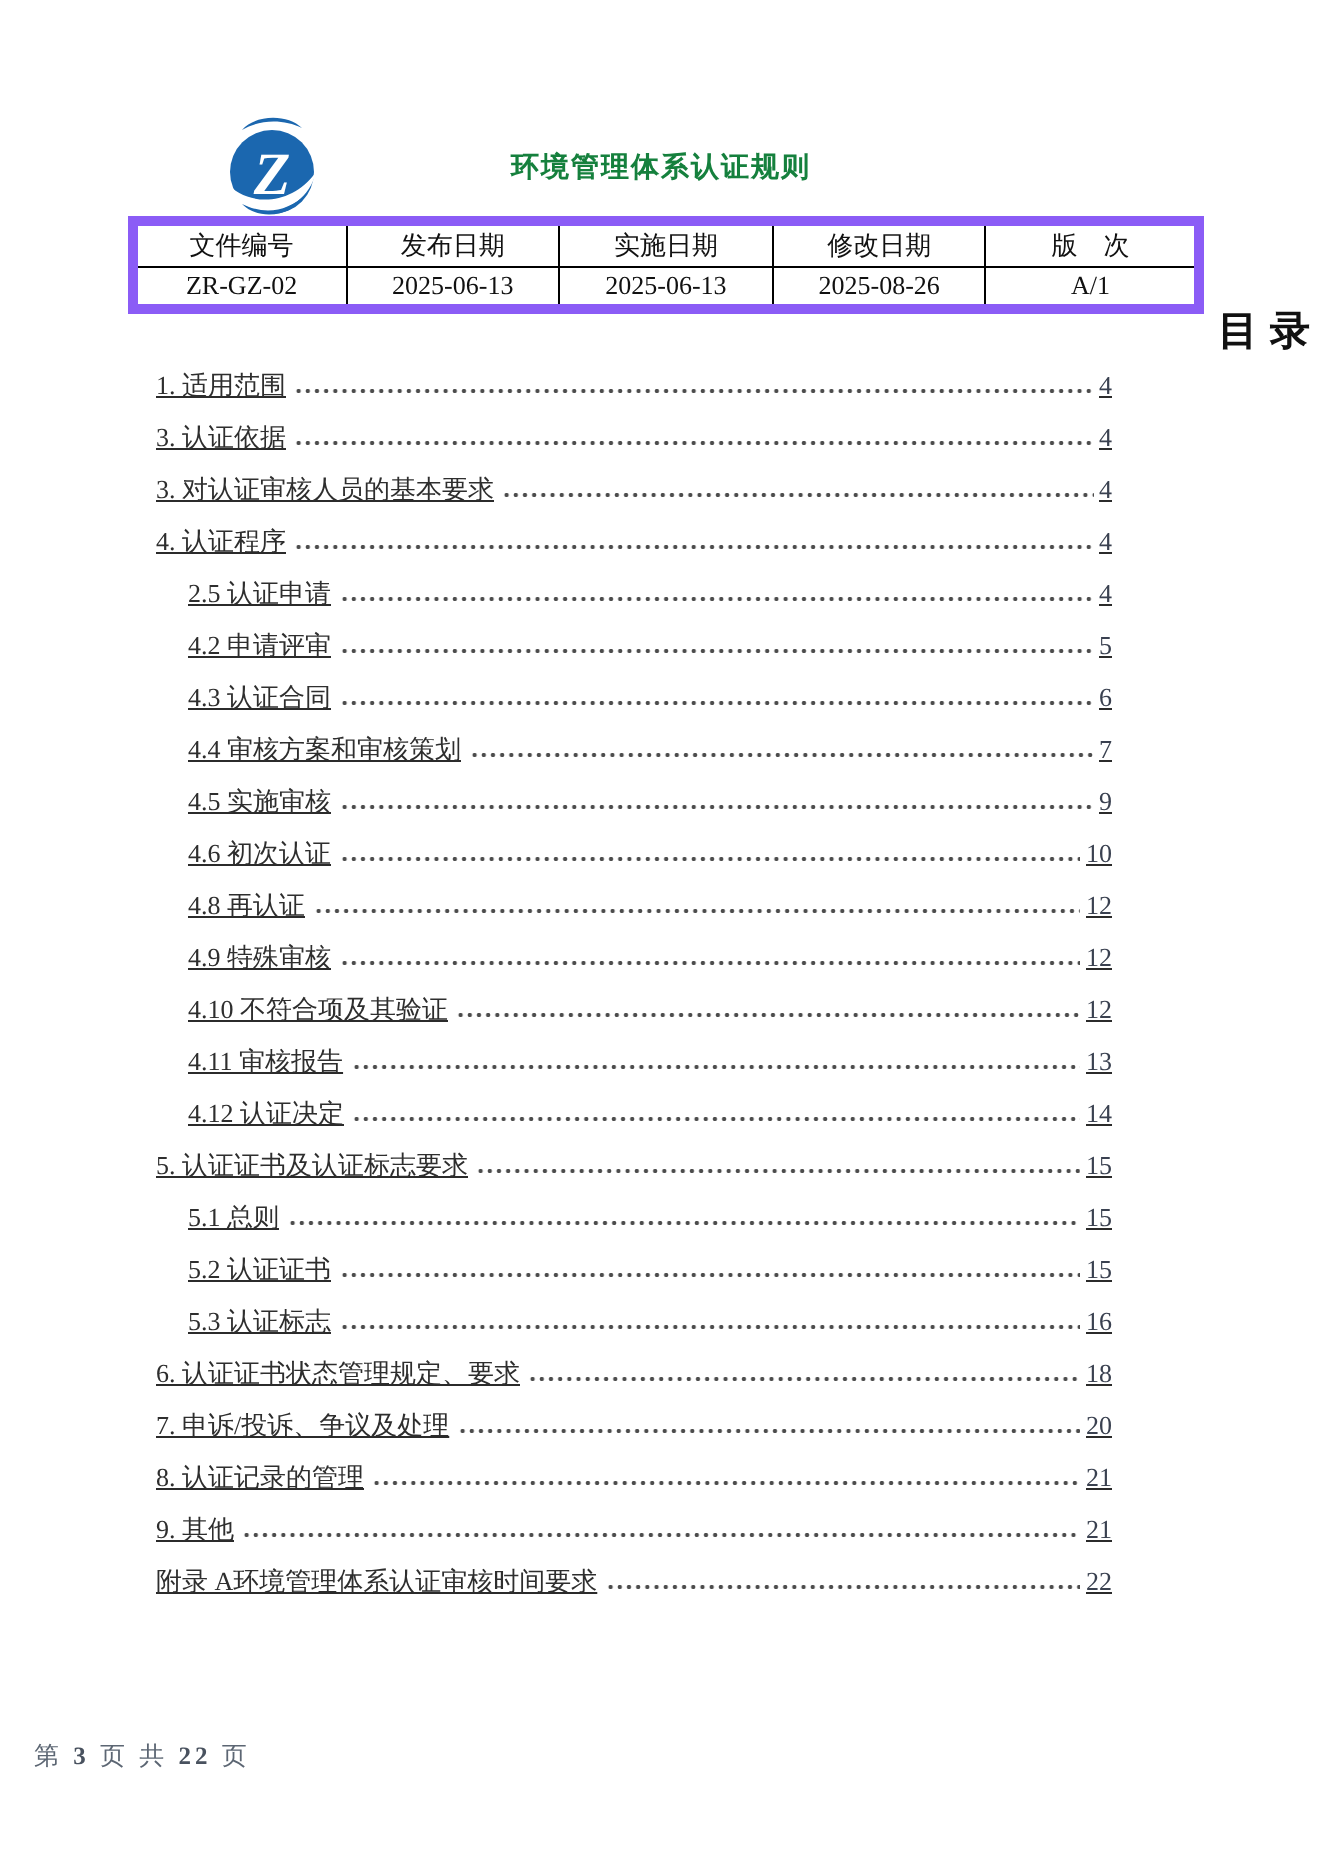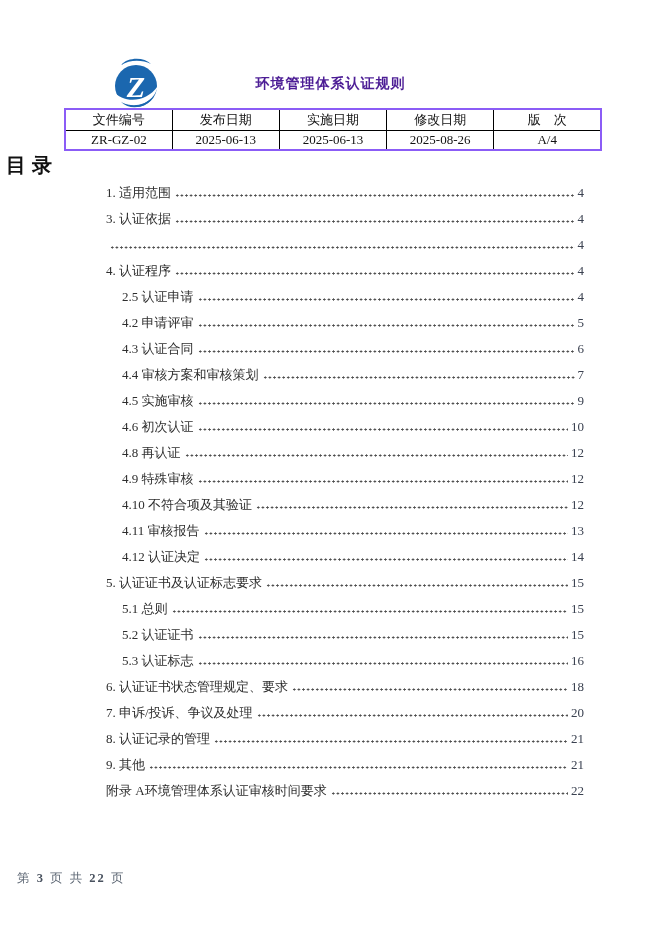--- a/index.html
+++ b/index.html
@@ -7,41 +7,42 @@
     position:relative;
     width:661px;height:935px;
     background:#ffffff;
     font-family:"Liberation Serif","DejaVu Serif",serif;
     color:#2b2b2b;
     overflow:hidden;
   }
   .logo{position:absolute;left:106px;top:55px;width:60px;height:54px;}
   .doc-title{
     position:absolute;left:0;top:75px;width:100%;
-    text-align:center;font-size:14px;font-weight:bold;color:#4c1d95;
+    text-align:center;font-size:14px;font-weight:bold;color:#15803d;
     letter-spacing:1px;
   }
   .info-table{
     position:absolute;left:64px;top:108px;width:538px;
     border-collapse:collapse;table-layout:fixed;
     font-size:13px;color:#111;text-align:center;
-    border:2px solid #8b5cf6;
+    border:5px solid #8b5cf6;
   }
   .info-table th,.info-table td{
     border:1px solid #000;height:16px;padding:1px 0;
     font-weight:normal;white-space:nowrap;overflow:hidden;
   }
   .toc-title{
     position:absolute;left:0;top:152px;width:100%;
-    text-align:left;font-size:20px;font-weight:bold;color:#111;
+    text-align:right;font-size:20px;font-weight:bold;color:#111;
     letter-spacing:6px;text-indent:6px;
   }
   .toc{
-    position:absolute;left:106px;top:180px;width:478px;
+    position:absolute;left:78px;top:180px;width:478px;
     font-size:13px;
+    text-decoration:underline;
   }
   .toc-row{
     display:flex;align-items:center;height:26px;
     white-space:nowrap;color:#2e2e2e;
   }
   .toc-row.lvl2{padding-left:16px;}
   .toc-label{flex:0 0 auto;}
   .toc-dots{
     flex:1 1 auto;height:7px;margin:0 3px 0 4px;position:relative;top:2px;
     background-image:radial-gradient(circle,#4c4c4c 0.9px,rgba(0,0,0,0) 1.25px);
@@ -80,39 +81,40 @@
         <th>修改日期</th>
         <th>版　次</th>
       </tr>
     </thead>
     <tbody>
       <tr>
         <td>ZR-GZ-02</td>
         <td>2025-06-13</td>
         <td>2025-06-13</td>
         <td>2025-08-26</td>
-        <td>A/4</td>
+        <td>A/1</td>
       </tr>
     </tbody>
   </table>
 
   <div class="toc-title">目录</div>
 
   <div class="toc" id="toc-list">
       <div class="toc-row lvl1">
         <span class="toc-label">1. 适用范围</span>
         <span class="toc-dots"></span>
         <span class="toc-page">4</span>
       </div>
       <div class="toc-row lvl1">
         <span class="toc-label">3. 认证依据</span>
         <span class="toc-dots"></span>
         <span class="toc-page">4</span>
       </div>
       <div class="toc-row lvl1">
+        <span class="toc-label">3. 对认证审核人员的基本要求</span>
         <span class="toc-dots"></span>
         <span class="toc-page">4</span>
       </div>
       <div class="toc-row lvl1">
         <span class="toc-label">4. 认证程序</span>
         <span class="toc-dots"></span>
         <span class="toc-page">4</span>
       </div>
       <div class="toc-row lvl2">
         <span class="toc-label">2.5 认证申请</span>

